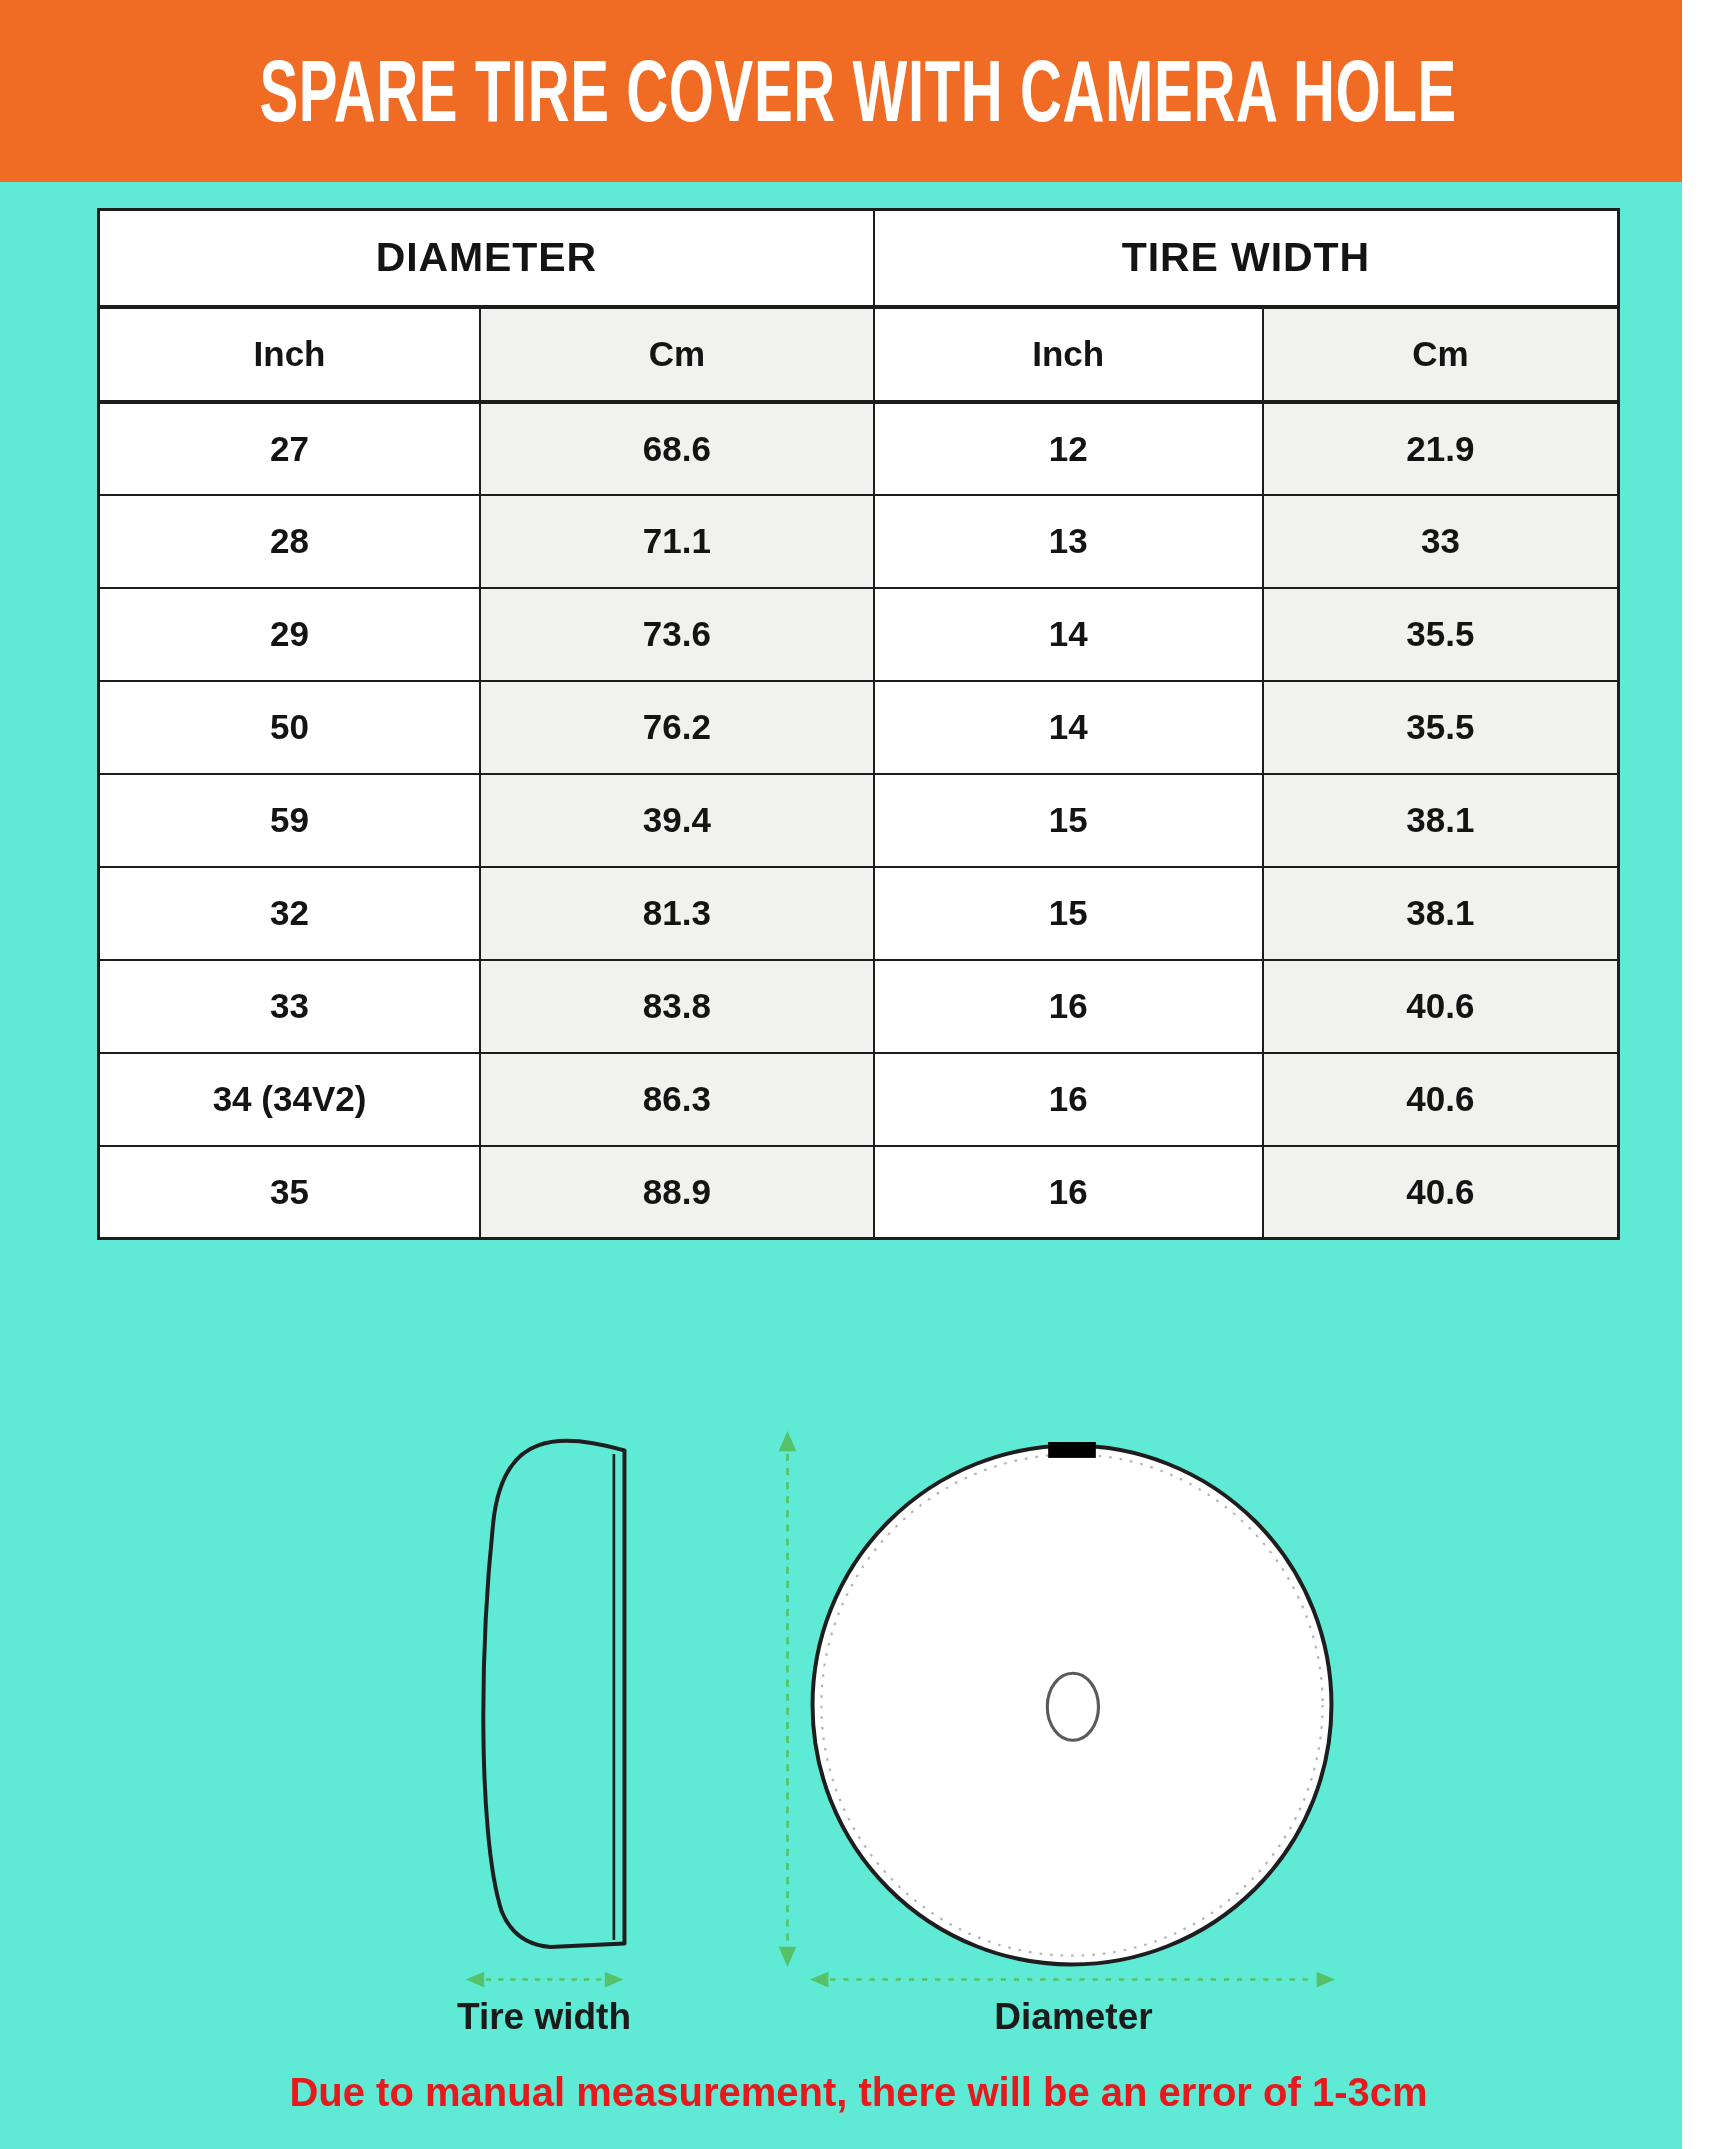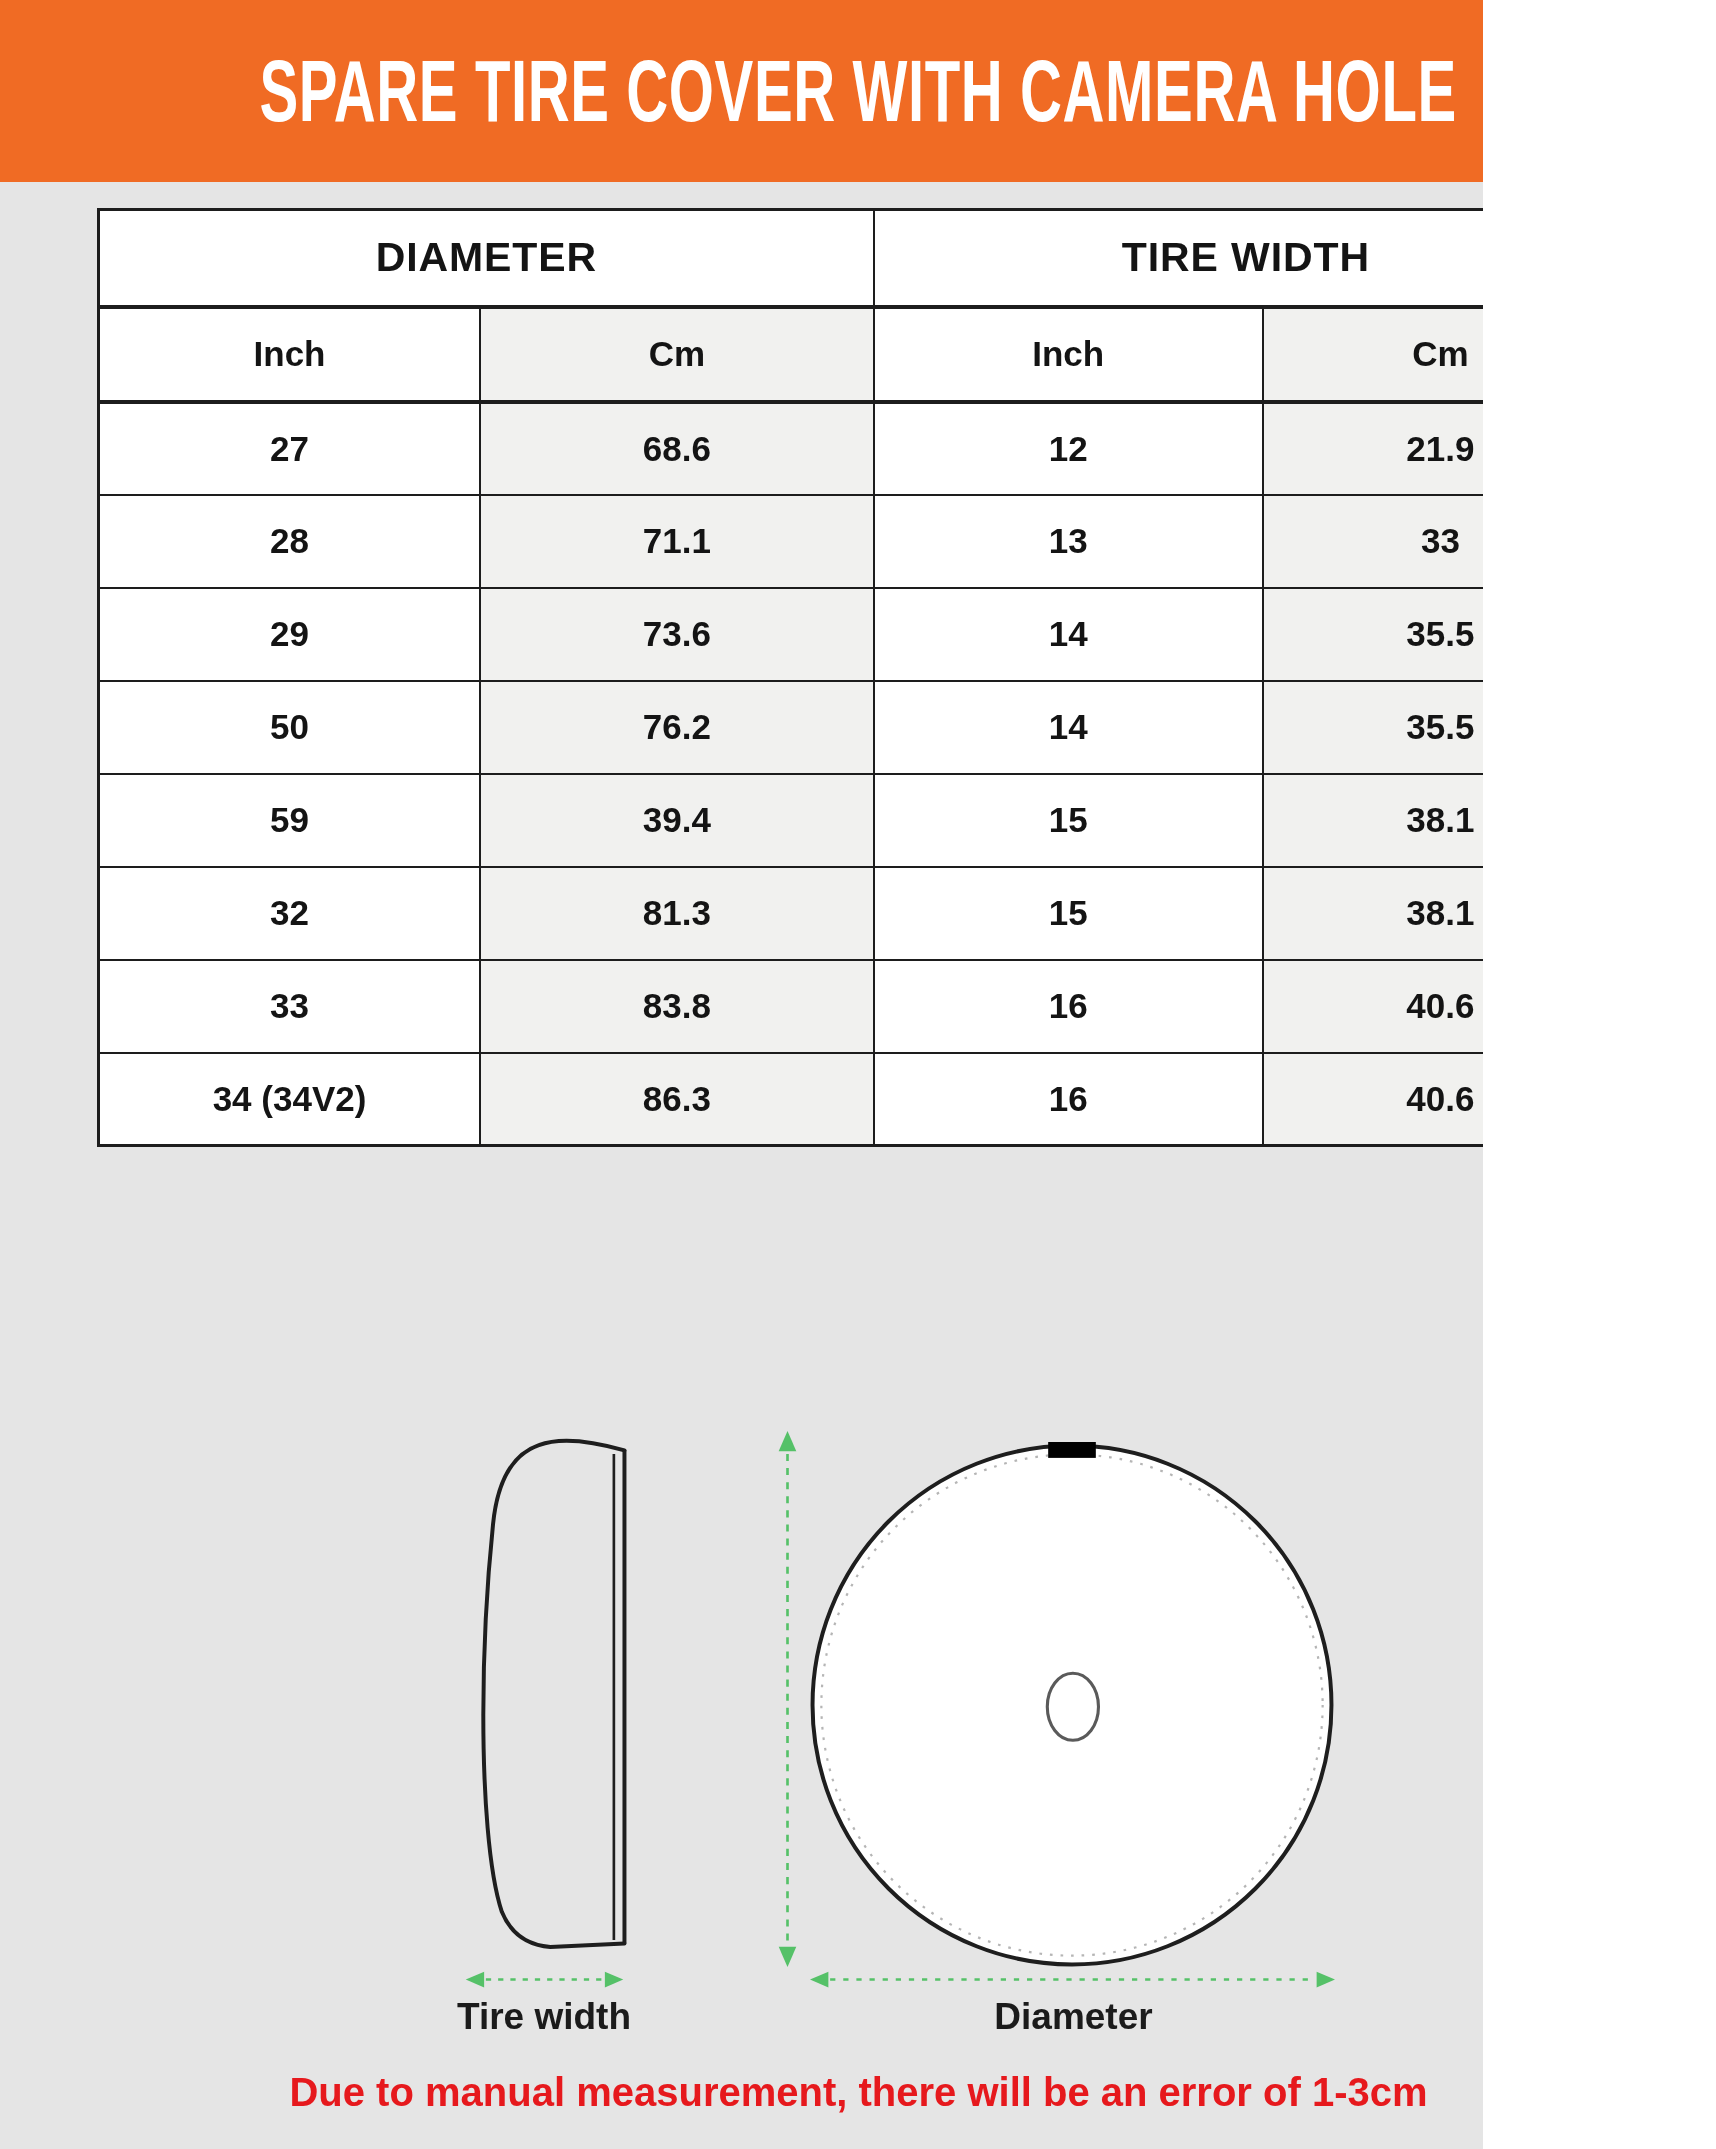--- a/index.html
+++ b/index.html
@@ -7,23 +7,23 @@
     --red:#E6191D;
     --green:#55C168;
     --shade:#F1F1EF;
     --line:#1D1D1D;
     --ink:#141414;
   }
   *{margin:0;padding:0;box-sizing:border-box;}
   html,body{background:#fff;}
   .page{
     position:relative;
-    width:1483px;
+    width:1682px;
     height:2149px;
-    background:#e5e5e5;
+    background:#5eead4;
     overflow:hidden;
     font-family:"Liberation Sans", sans-serif;
     color:var(--ink);
   }
 
   
   .banner{
     position:absolute;
     left:0; top:0;
     width:1717px; height:182px;
@@ -173,20 +173,26 @@
       <td class="col-cm">83.8</td>
       <td class="col-inch">16</td>
       <td class="col-cm">40.6</td>
     </tr>
         <tr>
       <td class="col-inch">34 (34V2)</td>
       <td class="col-cm">86.3</td>
       <td class="col-inch">16</td>
       <td class="col-cm">40.6</td>
     </tr>
+        <tr>
+      <td class="col-inch">35</td>
+      <td class="col-cm">88.9</td>
+      <td class="col-inch">16</td>
+      <td class="col-cm">40.6</td>
+    </tr>
       </tbody>
   </table>
 
   <svg class="diagram-el" style="left:469px; top:1438px;" width="168" height="517" viewBox="0 0 190 586">
     <path d="M176,14 C134,2 100,0 79,8 C50,18 32,48 27,98 C20,166 16,244 16,314 C16,402 22,492 37,537 C48,564 67,575 92,577 L176,573" fill="none" stroke="#1e1e1e" stroke-width="4.5" stroke-linecap="round"></path>
     <line x1="176" y1="14" x2="176" y2="573" stroke="#1e1e1e" stroke-width="4.5"></line>
     <line x1="164" y1="18" x2="164" y2="569" stroke="#1e1e1e" stroke-width="3"></line>
   </svg>
 
   <svg class="diagram-el" style="left:776px; top:1431px;" width="23" height="536" viewBox="0 0 26 608">

